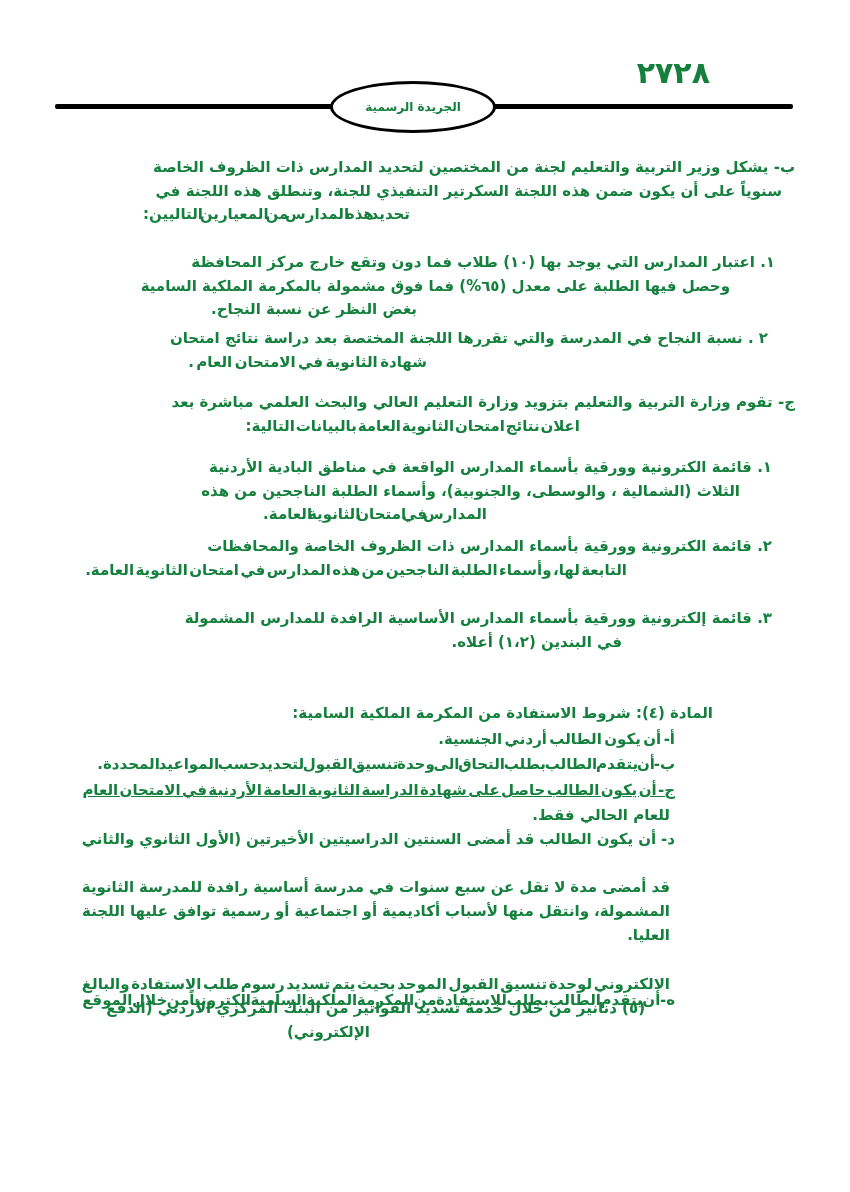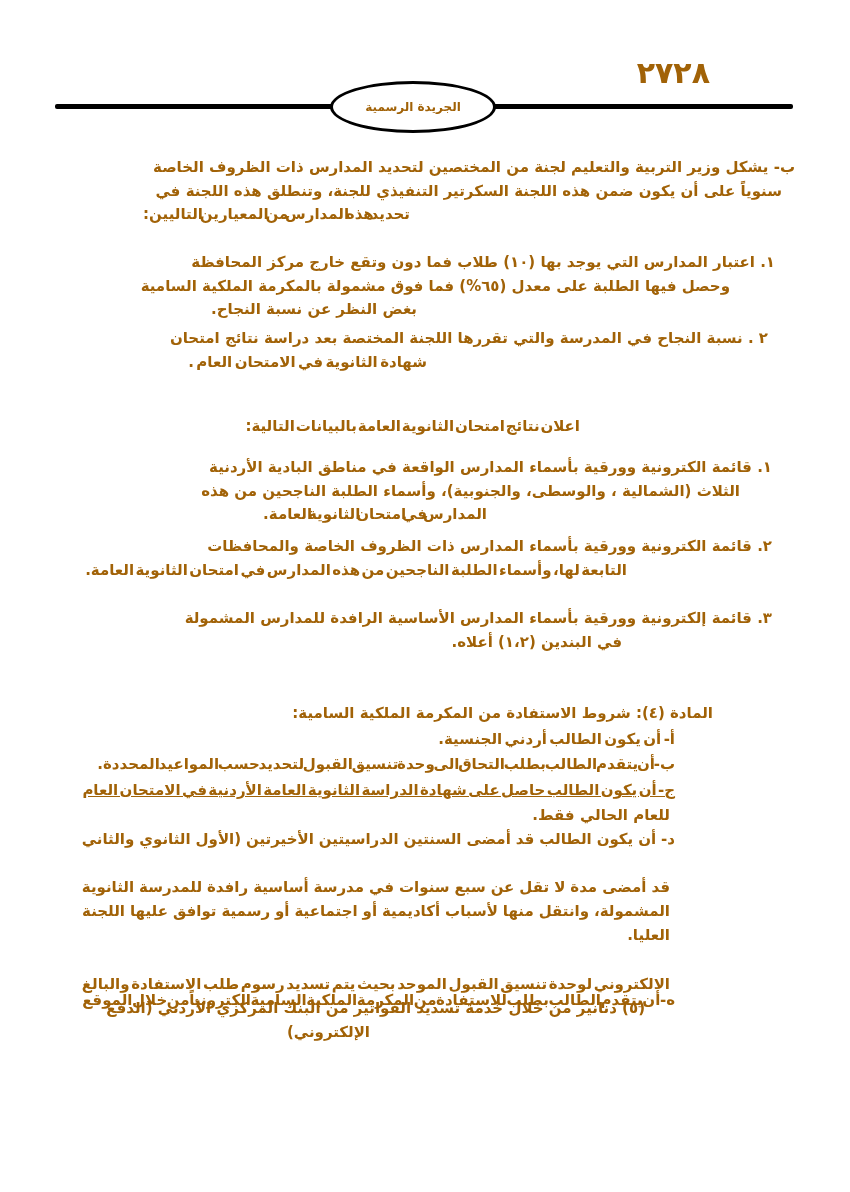--- a/index.html
+++ b/index.html
@@ -2,21 +2,21 @@
 <html lang="ar" dir="rtl"><head>
 <meta charset="utf-8">
 <style>
   html,body{margin:0;padding:0;background:#e8e8e8;}
   .page{
     position:relative;
     width:850px;height:1192px;
     margin:0 auto;
     background:#ffffff;
     font-family:"DejaVu Sans", sans-serif;
-    color:#a16207;
+    color:#15803d;
     overflow:hidden;
     direction:rtl;
   }
   
   .page-number{
     position:absolute;top:55px;right:140px;
     font-size:30px;font-weight:bold;letter-spacing:1px;
   }
   .rule{
     position:absolute;top:104px;left:55px;right:57px;height:5px;
@@ -55,20 +55,21 @@
   <div class="ln fit" style="top:181px;left:80px;right:68px">سنوياً على أن يكون ضمن هذه اللجنة السكرتير التنفيذي للجنة، وتنطلق هذه اللجنة في</div>
   <div class="ln fit" style="top: 204px; left: 143px; right: 440px; word-spacing: -8.4px;">تحديد هذه المدارس من المعيارين التاليين:</div>
 
   <div class="ln fit" style="top:252px;left:80px;right:75px">١. اعتبار المدارس التي يوجد بها (١٠) طلاب فما دون وتقع خارج مركز المحافظة</div>
   <div class="ln fit" style="top:276px;left:80px;right:120px">وحصل فيها الطلبة على معدل (٦٥%) فما فوق مشمولة بالمكرمة الملكية السامية</div>
   <div class="ln fit" style="top:299px;left:190px;right:433px">بغض النظر عن نسبة النجاح.</div>
 
   <div class="ln fit" style="top:328px;left:78px;right:82px">٢ . نسبة النجاح في المدرسة والتي تقررها اللجنة المختصة بعد دراسة نتائج امتحان</div>
   <div class="ln fit" style="top: 352px; left: 188px; right: 423px; word-spacing: -2.8px;">شهادة الثانوية في الامتحان العام .</div>
 
+  <div class="ln fit" style="top:392px;left:80px;right:55px">ج- تقوم وزارة التربية والتعليم بتزويد وزارة التعليم العالي والبحث العلمي مباشرة بعد</div>
   <div class="ln fit" style="top: 416px; left: 245px; right: 270px; word-spacing: -4.33333px;">اعلان نتائج امتحان الثانوية العامة بالبيانات التالية:</div>
 
   <div class="ln fit" style="top:457px;left:115px;right:78px">١. قائمة الكترونية وورقية بأسماء المدارس الواقعة في مناطق البادية الأردنية</div>
   <div class="ln fit" style="top:481px;left:115px;right:110px">الثلاث (الشمالية ، والوسطى، والجنوبية)، وأسماء الطلبة الناجحين من هذه</div>
   <div class="ln fit" style="top: 504px; left: 263px; right: 363px; word-spacing: -9.25px;">المدارس في امتحان الثانوية العامة.</div>
 
   <div class="ln fit" style="top:536px;left:115px;right:78px">٢. قائمة الكترونية وورقية بأسماء المدارس ذات الظروف الخاصة والمحافظات</div>
   <div class="ln fit" style="top: 560px; left: 85px; right: 223px; word-spacing: -3.81818px;">التابعة لها، وأسماء الطلبة الناجحين من هذه المدارس في امتحان الثانوية العامة.</div>
 
   <div class="ln fit" style="top:608px;left:85px;right:78px">٣. قائمة إلكترونية وورقية بأسماء المدارس الأساسية الرافدة للمدارس المشمولة</div>

